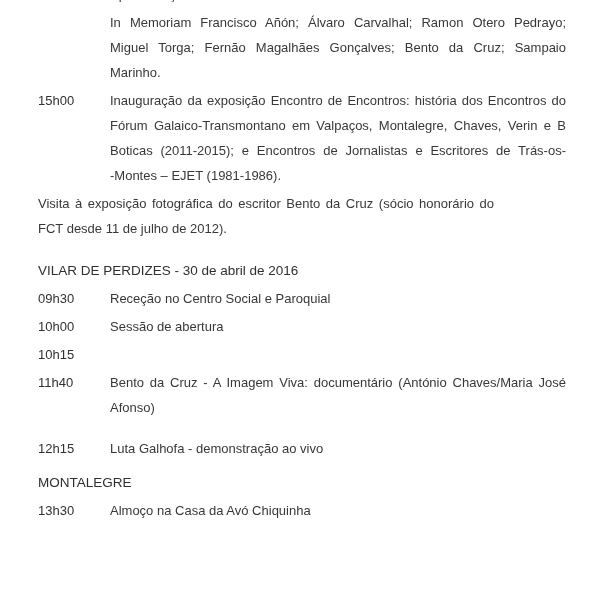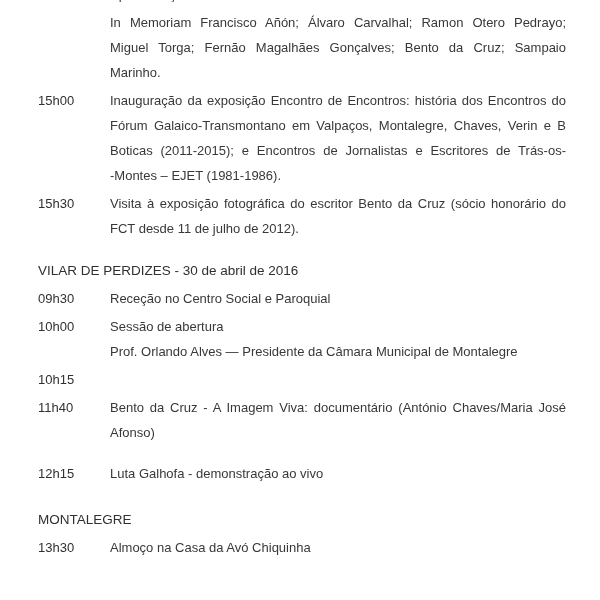--- a/index.html
+++ b/index.html
@@ -46,21 +46,21 @@
     text-align-last: justify;
     text-justify: inter-word;
   }
   .section-heading {
     font-size: 13.5px;
     font-weight: normal;
     line-height: 25px;
     color: #303030;
   }
   .sh-1 { margin-top: 17px; }
-  .sh-2 { margin-top: 21px; }
+  .sh-2 { margin-top: 9px; }
 </style>
 </head>
 <body>
 
 <div class="page" id="page">
     <div class="entry">
       <div class="time"></div>
       <div class="content">
         <div class="ln">Apresentação da Revista Fórum N.º 3</div>
       </div>
@@ -76,38 +76,36 @@
     <div class="entry">
       <div class="time">15h00</div>
       <div class="content">
         <div class="ln j">Inauguração da exposição Encontro de Encontros: história dos Encontros do</div>
         <div class="ln j">Fórum Galaico-Transmontano em Valpaços, Montalegre, Chaves, Verin e B</div>
         <div class="ln j">Boticas (2011-2015); e Encontros de Jornalistas e Escritores de Trás-os-</div>
         <div class="ln">-Montes – EJET (1981-1986).</div>
       </div>
     </div>
     <div class="entry">
-      <div class="time">15h30</div>
       <div class="content">
         <div class="ln j">Visita à exposição fotográfica do escritor Bento da Cruz (sócio honorário do</div>
         <div class="ln">FCT desde 11 de julho de 2012).</div>
       </div>
     </div>
     <div class="section-heading sh-1">VILAR DE PERDIZES - 30 de abril de 2016</div>
     <div class="entry">
       <div class="time">09h30</div>
       <div class="content">
         <div class="ln">Receção no Centro Social e Paroquial</div>
       </div>
     </div>
     <div class="entry">
       <div class="time">10h00</div>
       <div class="content">
         <div class="ln">Sessão de abertura</div>
-        <div class="ln">Prof. Orlando Alves — Presidente da Câmara Municipal de Montalegre</div>
       </div>
     </div>
     <div class="entry">
       <div class="time">10h15</div>
     </div>
     <div class="entry">
       <div class="time">11h40</div>
       <div class="content">
         <div class="ln j">Bento da Cruz - A Imagem Viva: documentário (António Chaves/Maria José</div>
         <div class="ln">Afonso)</div>

